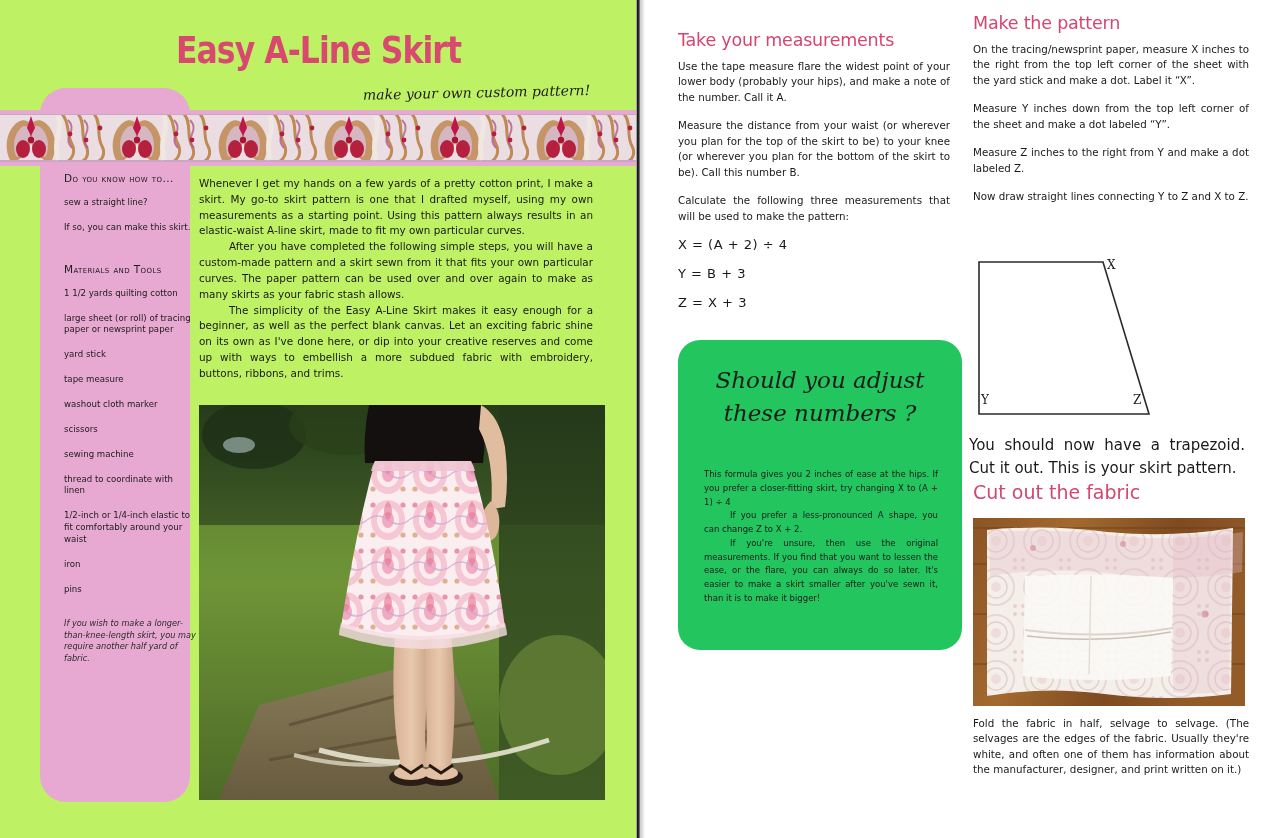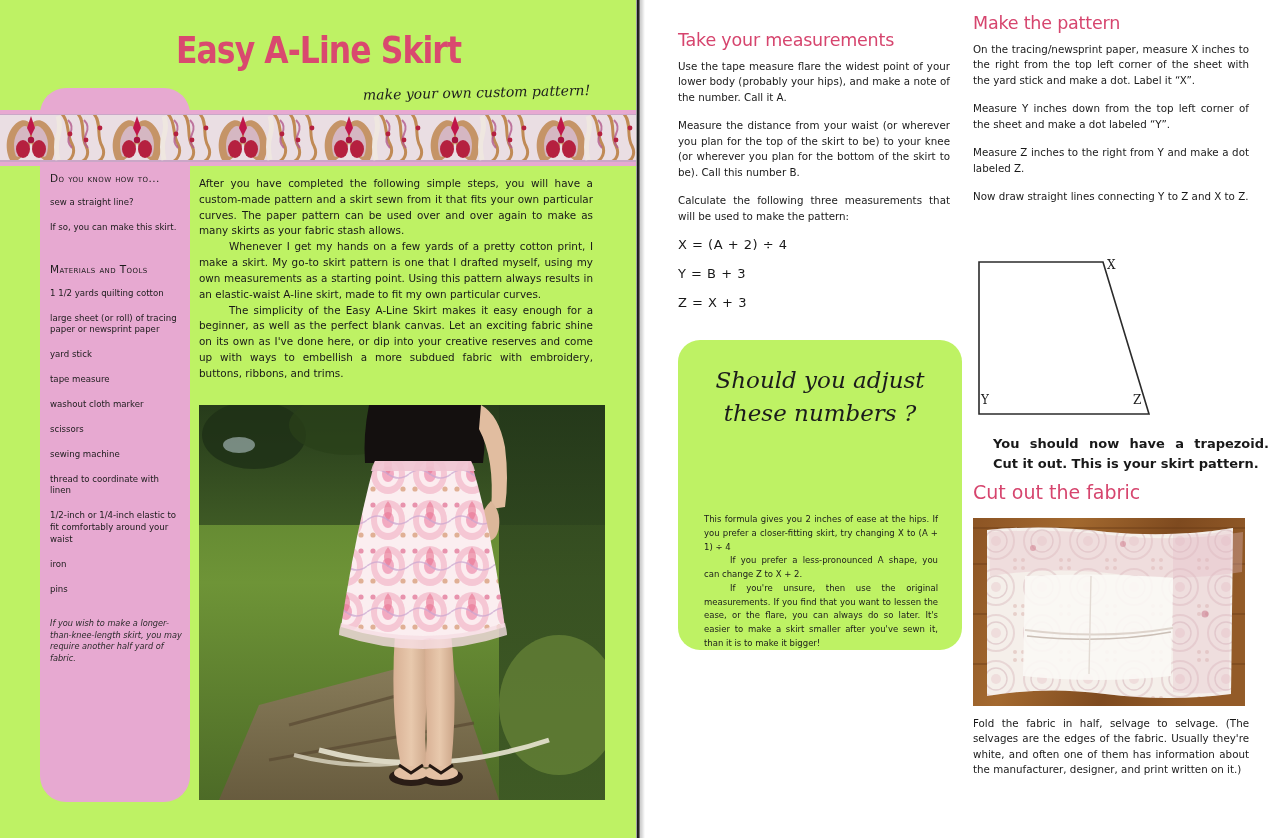--- a/index.html
+++ b/index.html
@@ -22,21 +22,21 @@
          font-stretch:condensed;white-space:nowrap;
          transform:scaleX(.92);transform-origin:left top;}
   .subtitle{position:absolute;left:350px;top:82px;width:240px;
          font-family:"DejaVu Serif",serif;font-style:italic;font-size:14px;
          color:#1d1d1d;text-align:right;white-space:nowrap;
          transform:rotate(-1.2deg);transform-origin:right top;}
 
   
   .sidebar{position:absolute;left:40px;top:88px;width:150px;height:714px;
            background:#e7a9d1;border-radius:26px;}
-  .sidebar-inner{position:absolute;left:50px;top:172px;width:132px;height:620px;}
+  .sidebar-inner{position:absolute;left:64px;top:172px;width:132px;height:620px;}
   .sb-head{font-family:"DejaVu Sans",sans-serif;font-size:10.5px;
            font-variant:small-caps;letter-spacing:.4px;color:#1b1b1b;margin-bottom:13px;}
   .sb-line{font-family:"DejaVu Sans",sans-serif;font-size:8.6px;color:#1b1b1b;
            line-height:1.38;margin-bottom:13px;}
   .sb-gap{height:16px;}
   .sb-note{font-family:"DejaVu Sans",sans-serif;font-size:8.2px;font-style:italic;
            color:#2a2a2a;line-height:1.45;margin-top:22px;}
 
   
   .border-strip{position:absolute;left:0;top:110px;width:636px;height:56px;overflow:hidden;}
@@ -61,38 +61,38 @@
 
   h2.sec{font-family:"DejaVu Sans",sans-serif;font-weight:normal;
          font-size:17.5px;color:#d6456e;margin:0 0 9px 0;letter-spacing:-.2px;}
   .rtxt{font-family:"DejaVu Sans",sans-serif;font-size:10.3px;line-height:1.5;
         color:#191919;text-align:justify;margin:0 0 13px 0;}
   .formula{font-family:"DejaVu Sans",sans-serif;font-size:13px;color:#191919;
            margin:0 0 14px 0;letter-spacing:.5px;}
 
   
   .adjust-box{position:absolute;left:33px;top:340px;width:284px;height:310px;
-              background:#bef264;border-radius:22px;}
+              background:#22c55e;border-radius:22px;}
   .adjust-title{position:absolute;left:0;top:24px;width:284px;text-align:center;
                 font-family:"DejaVu Serif",serif;font-style:italic;font-size:23px;
                 color:#1b1b1b;line-height:1.42;}
   .adjust-body{position:absolute;left:26px;top:128px;width:234px;
                font-family:"DejaVu Sans",sans-serif;font-size:8.5px;line-height:1.62;
-               color:#1b1b1b;text-align:justify;margin-top:45px;}
+               color:#1b1b1b;text-align:justify;}
   .adjust-body p{margin:0;}
   .adjust-body p + p{text-indent:26px;}
 
   
   .diagram{position:absolute;left:328px;top:256px;width:180px;height:165px;}
   .diagram svg{display:block;}
   .dlabel{position:absolute;font-family:"DejaVu Serif",serif;font-size:12px;color:#1b1b1b;}
 
-  .cap-tz{position:absolute;left:348px;top:434px;width:276px;
-          font-family:"DejaVu Sans",sans-serif;font-size:13px;line-height:1.5;
-          color:#191919;text-align:justify;font-weight:bold;}
+  .cap-tz{position:absolute;left:324px;top:434px;width:276px;
+          font-family:"DejaVu Sans",sans-serif;font-size:15px;line-height:1.5;
+          color:#191919;text-align:justify;}
   h2.cutout{position:absolute;left:328px;top:481px;margin:0;
             font-family:"DejaVu Sans",sans-serif;font-weight:normal;
             font-size:19px;color:#d6456e;}
 
   .photo-fabric{position:absolute;left:328px;top:518px;width:272px;height:188px;
                 overflow:hidden;background:#7d4a21;}
   .cap-fold{position:absolute;left:328px;top:716px;width:276px;
             font-family:"DejaVu Sans",sans-serif;font-size:10.3px;line-height:1.5;
             color:#191919;text-align:justify;}
 </style>
@@ -157,22 +157,22 @@
       <div class="sb-line">scissors</div>
       <div class="sb-line">sewing machine</div>
       <div class="sb-line">thread to coordinate with linen</div>
       <div class="sb-line">1/2-inch or 1/4-inch elastic to fit comfortably around your waist</div>
       <div class="sb-line">iron</div>
       <div class="sb-line">pins</div>
       <div class="sb-note">If you wish to make a longer-than-knee-length skirt, you may require another half yard of fabric.</div>
     </div>
 
     <div class="body-col">
+      <p>Whenever I get my hands on a few yards of a pretty cotton print, I make a skirt. My go-to skirt pattern is one that I drafted myself, using my own measurements as a starting point. Using this pattern always results in an elastic-waist A-line skirt, made to fit my own particular curves.</p>
       <p>After you have completed the following simple steps, you will have a custom-made pattern and a skirt sewn from it that fits your own particular curves. The paper pattern can be used over and over again to make as many skirts as your fabric stash allows.</p>
-      <p>Whenever I get my hands on a few yards of a pretty cotton print, I make a skirt. My go-to skirt pattern is one that I drafted myself, using my own measurements as a starting point. Using this pattern always results in an elastic-waist A-line skirt, made to fit my own particular curves.</p>
       <p>The simplicity of the Easy A-Line Skirt makes it easy enough for a beginner, as well as the perfect blank canvas. Let an exciting fabric shine on its own as I've done here, or dip into your creative reserves and come up with ways to embellish a more subdued fabric with embroidery, buttons, ribbons, and trims.</p>
     </div>
 
     <div class="photo-skirt">
       <svg width="406" height="395" viewBox="0 0 406 395">
         <defs>
           <linearGradient id="grass" x1="0" y1="0" x2="0" y2="1">
             <stop offset="0" stop-color="#567a2c"></stop>
               <stop offset="45%" stop-color="#6e9437"></stop>
             <stop offset="100%" stop-color="#4d6b27"></stop>

